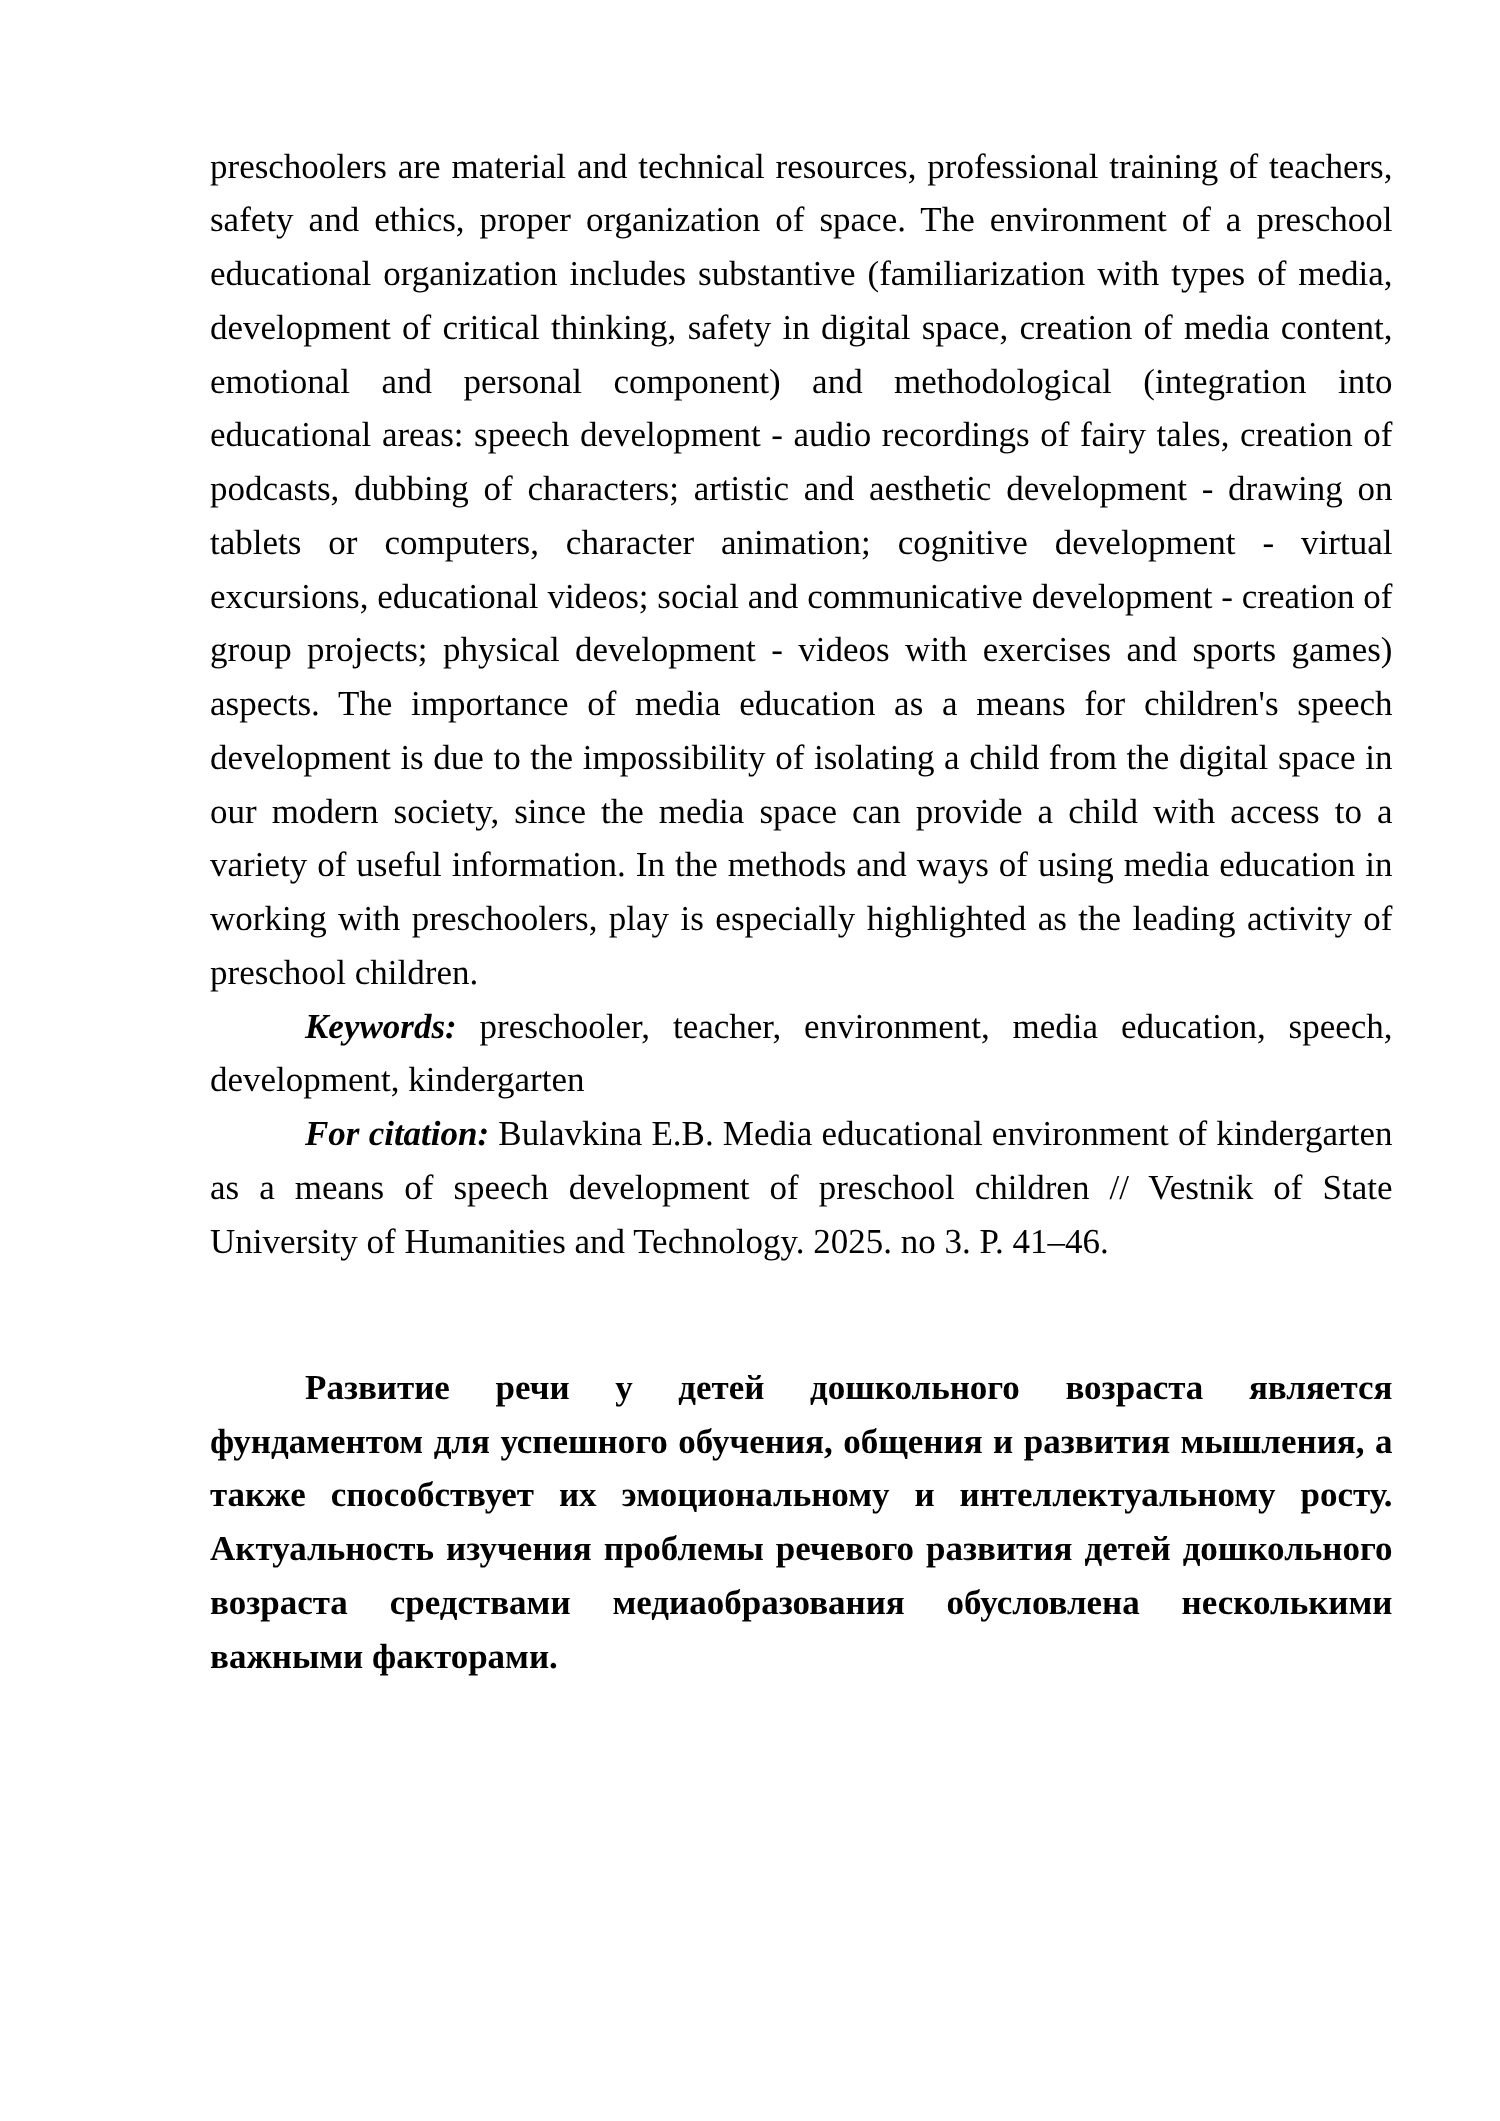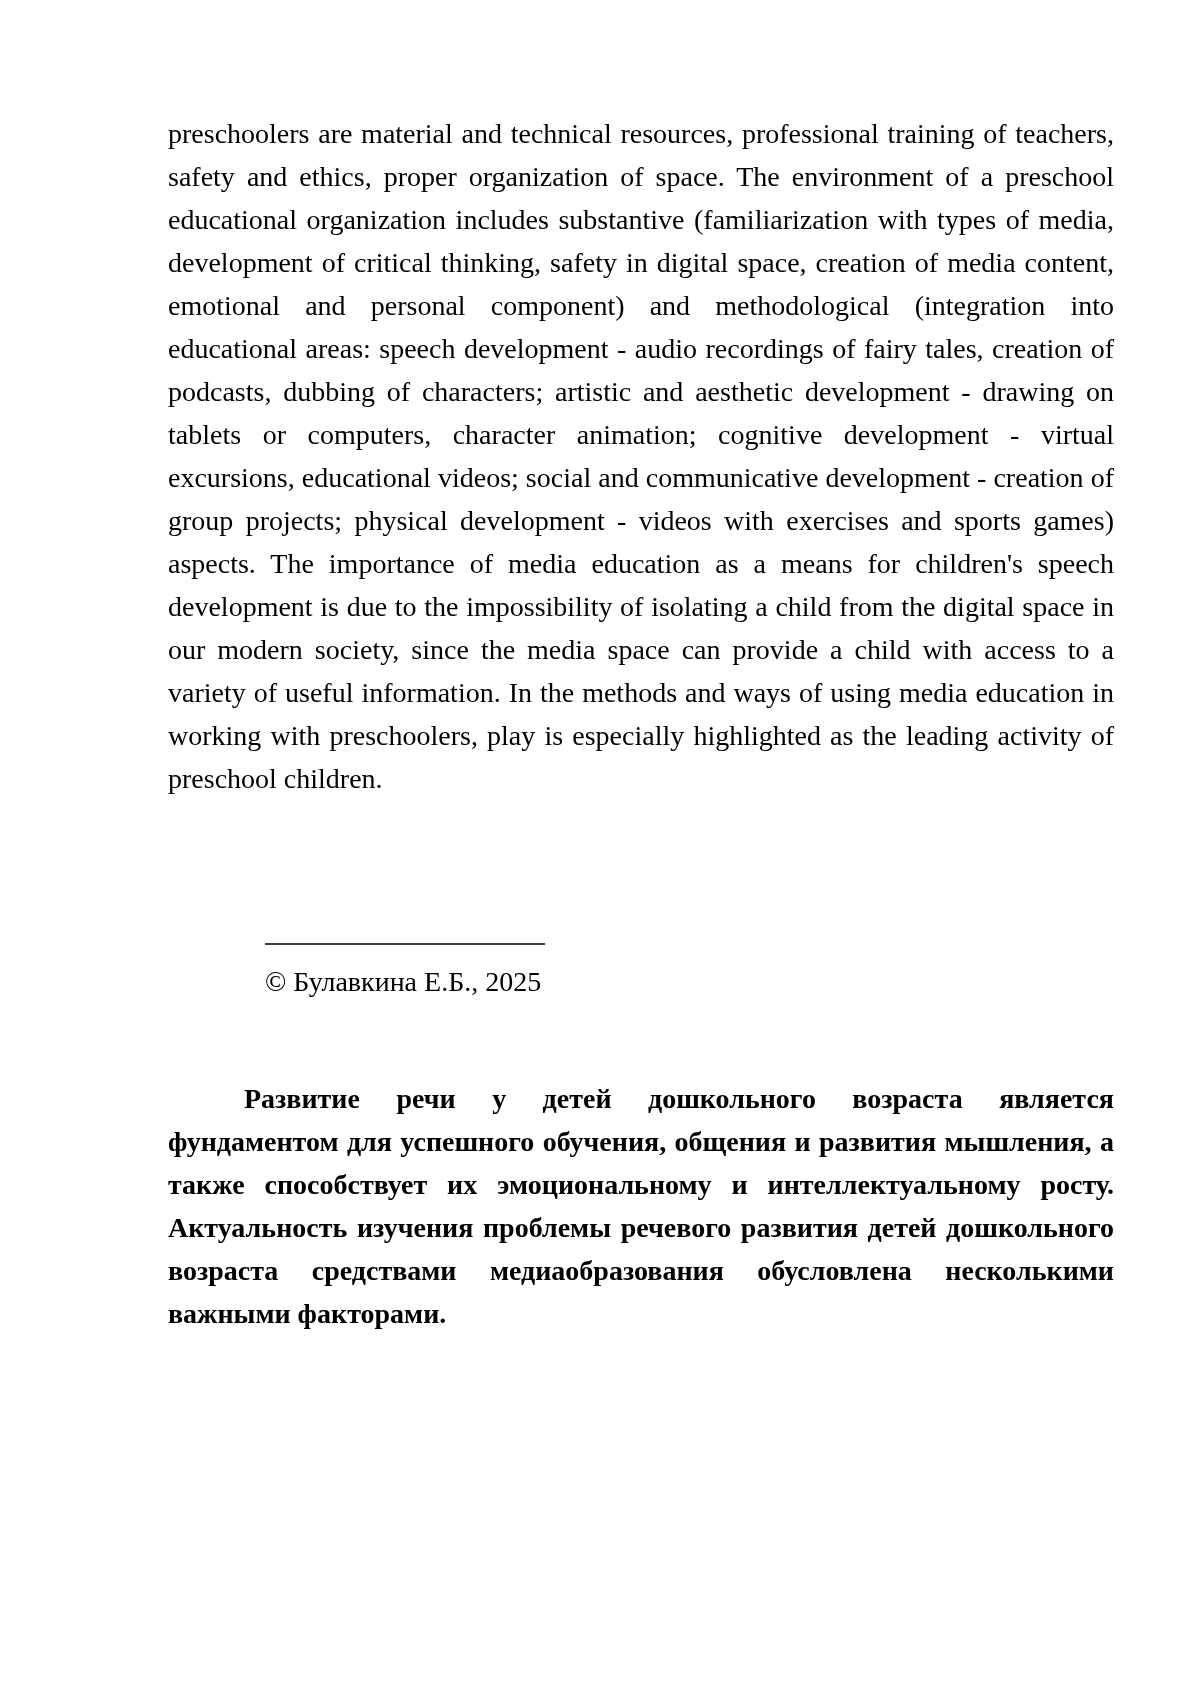--- a/index.html
+++ b/index.html
@@ -50,22 +50,20 @@
     font-weight: bold;
   }
 </style>
 </head>
 <body>
 
 <div class="page">
 
   <p class="para">preschoolers are material and technical resources, professional training of teachers, safety and ethics, proper organization of space. The environment of a preschool educational organization includes substantive (familiarization with types of media, development of critical thinking, safety in digital space, creation of media content, emotional and personal component) and methodological (integration into educational areas: speech development - audio recordings of fairy tales, creation of podcasts, dubbing of characters; artistic and aesthetic development - drawing on tablets or computers, character animation; cognitive development - virtual excursions, educational videos; social and communicative development - creation of group projects; physical development - videos with exercises and sports games) aspects. The importance of media education as a means for children's speech development is due to the impossibility of isolating a child from the digital space in our modern society, since the media space can provide a child with access to a variety of useful information. In the methods and ways of using media education in working with preschoolers, play is especially highlighted as the leading activity of preschool children.</p>
 
+  <p class="para indent"><span class="label">Keywords:</span><span> preschooler, teacher, environment, media education, speech, development, kindergarten</span></p>
 
+  <p class="para indent"><span class="label">For citation:</span><span> Bulavkina E.B. Media educational environment of kindergarten as a means of speech development of preschool children // Vestnik of State University of Humanities and Technology. 2025. no 3. P. 41–46.</span></p>
 
-  <div class="copyright-block">
-    <div class="divider"></div>
-    <p class="para copyright">© Булавкина Е.Б., 2025</p>
-  </div>
 
   <p class="para indent russian">Развитие речи у детей дошкольного возраста является фундаментом для успешного обучения, общения и развития мышления, а также способствует их эмоциональному и интеллектуальному росту. Актуальность изучения проблемы речевого развития детей дошкольного возраста средствами медиаобразования обусловлена несколькими важными факторами.</p>
 
 </div>
 
 </body></html>

